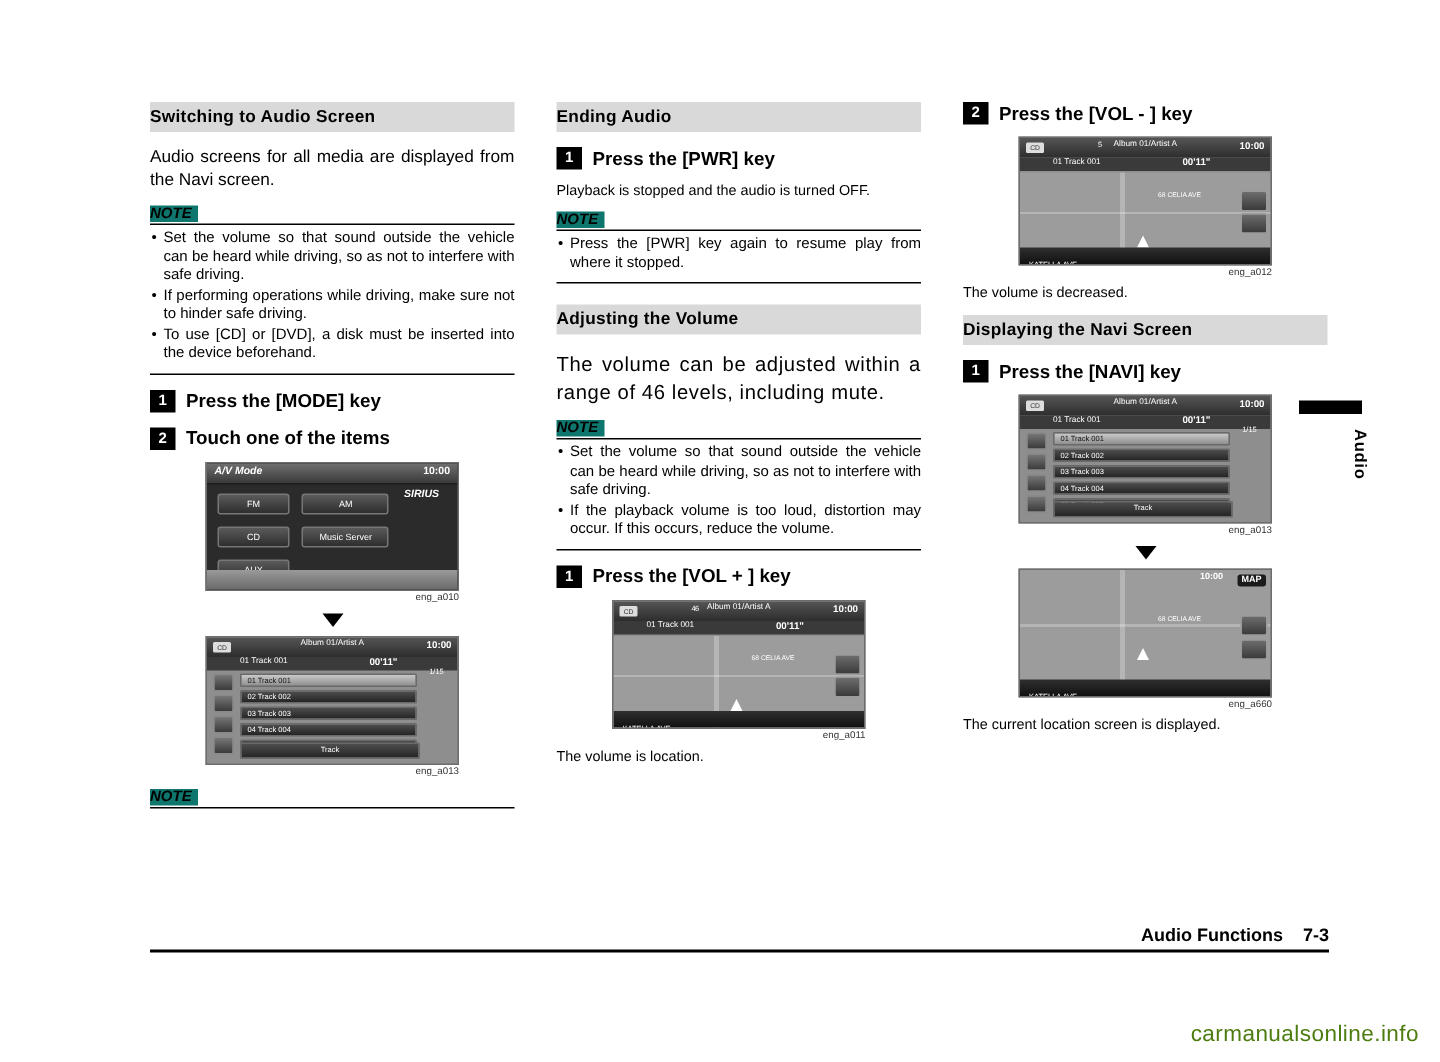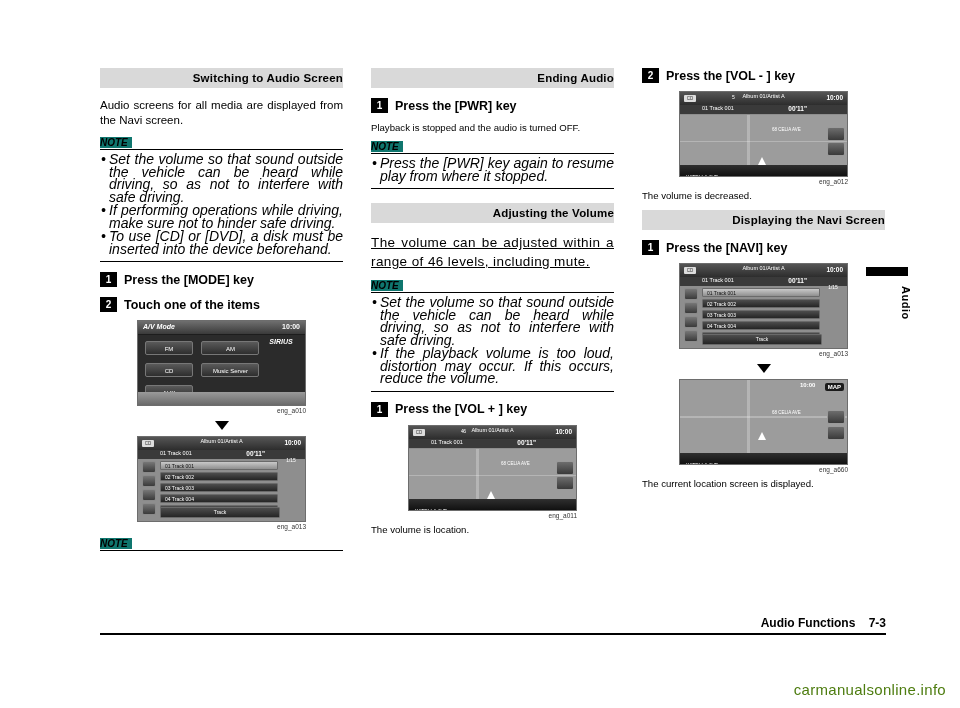--- a/index.html
+++ b/index.html
@@ -27,40 +27,39 @@
     top: 68px;
     width: 243px;
   }
   .col1 { left: 100px; }
   .col2 { left: 371px; }
   .col3 { left: 642px; }
 
   
   .sec-head {
     background: #d9d9d9;
-    text-align: right;
+    text-align: left;
     font-size: 11.5px;
     font-weight: bold;
     padding: 4px 0 4px 0;
     margin-bottom: 10px;
     letter-spacing: 0.2px;
   }
 
   
   .body-text {
     font-size: 11.5px;
     line-height: 15px;
     text-align: justify;
     margin: 0 0 9px 0;
   }
   .body-text.big {
     font-size: 13.5px;
     line-height: 19px;
     letter-spacing: 0.4px;
-    text-decoration: underline;
   }
   .small-text {
     font-size: 9.6px;
     line-height: 13px;
     margin: 0 0 7px 0;
   }
   .caption-text {
     font-size: 9.6px;
     line-height: 13px;
     margin: 4px 0 8px 0;
@@ -78,27 +77,26 @@
   }
   .note-label span { background:#0f766e; padding-right:4px; }
   .note-list {
     margin: 0 0 8px 0;
     padding: 0;
     list-style: none;
     border-bottom: 1px solid #000;
     padding-bottom: 5px;
   }
   .note-list li {
-    font-size: 14px;
+    font-size: 10px;
     line-height: 12.5px;
     padding-left: 9px;
     position: relative;
     text-align: justify;
     margin-bottom: 1px;
-    font-style: italic;
   }
   .note-list li:before {
     content: "\2022";
     position: absolute;
     left: 1px;
     top: 0;
   }
 
   
   .step {

